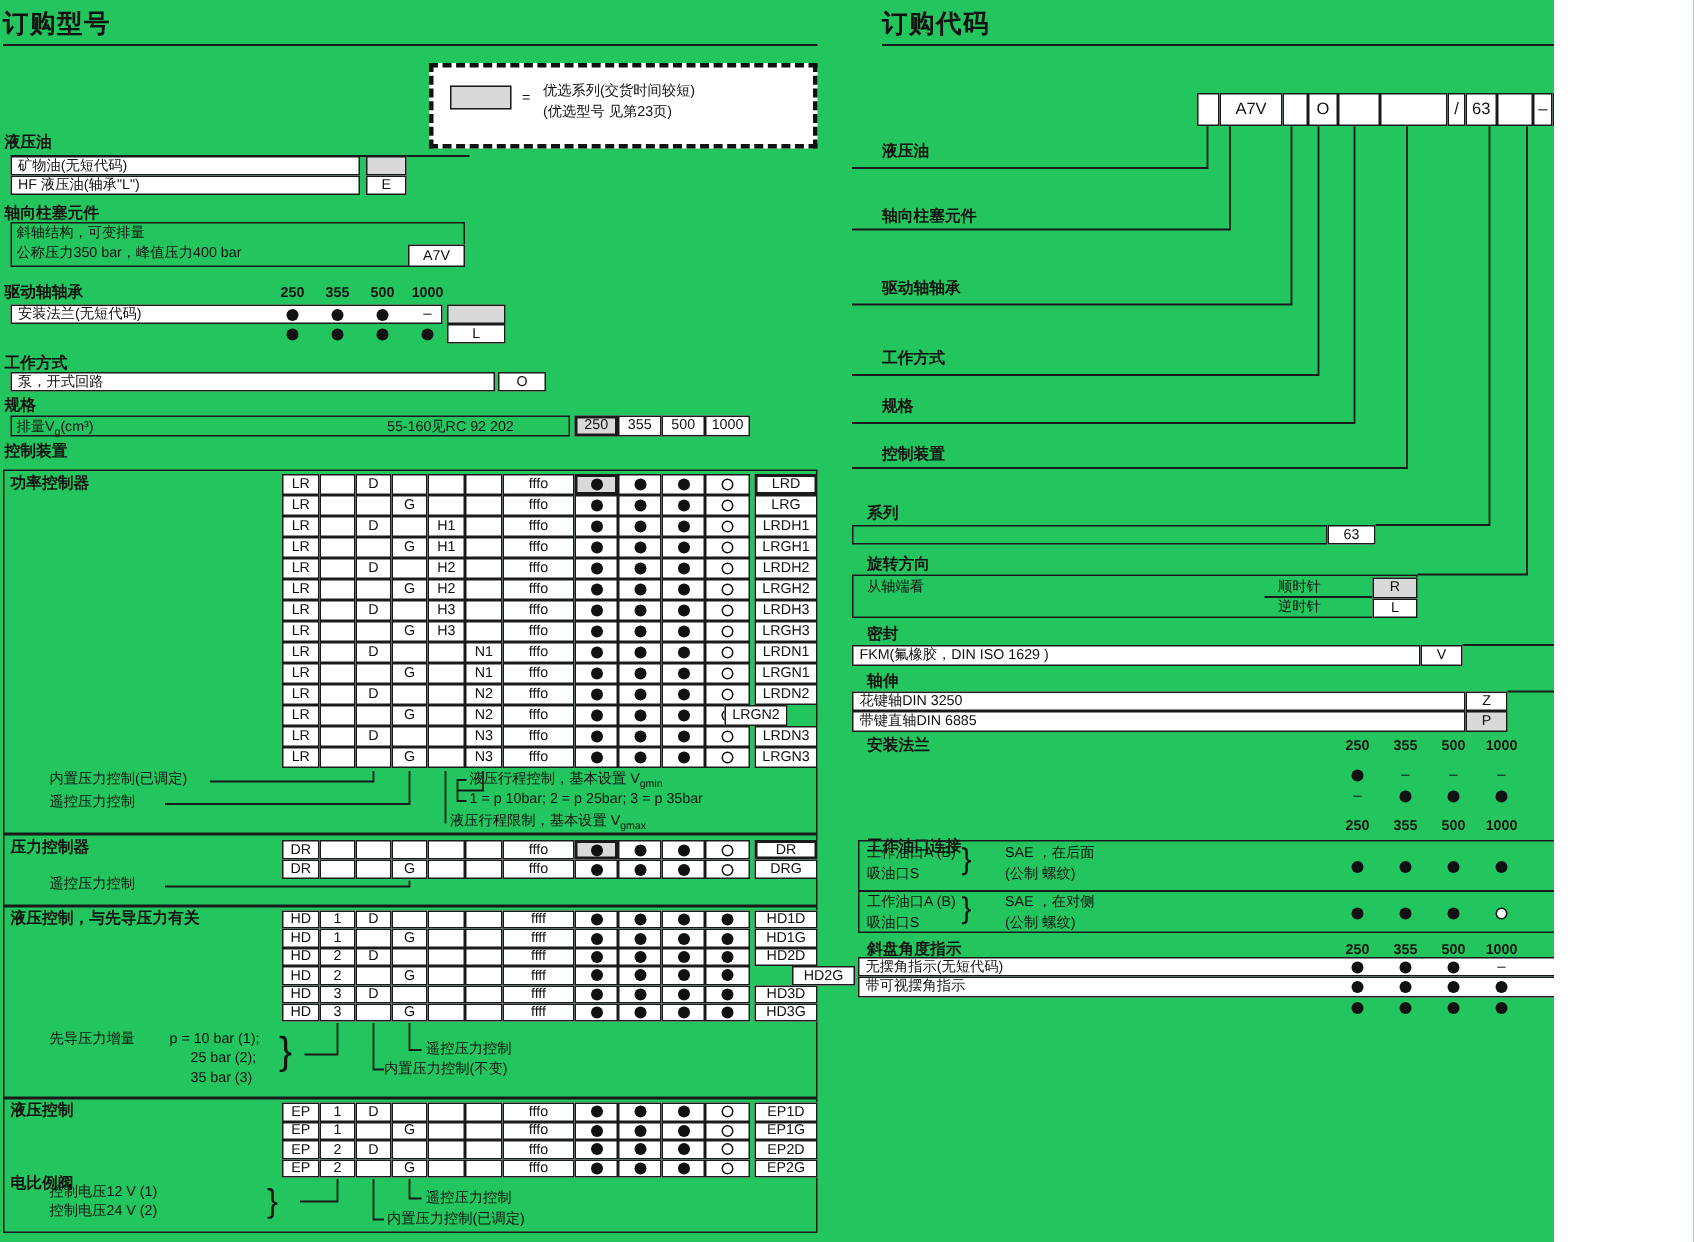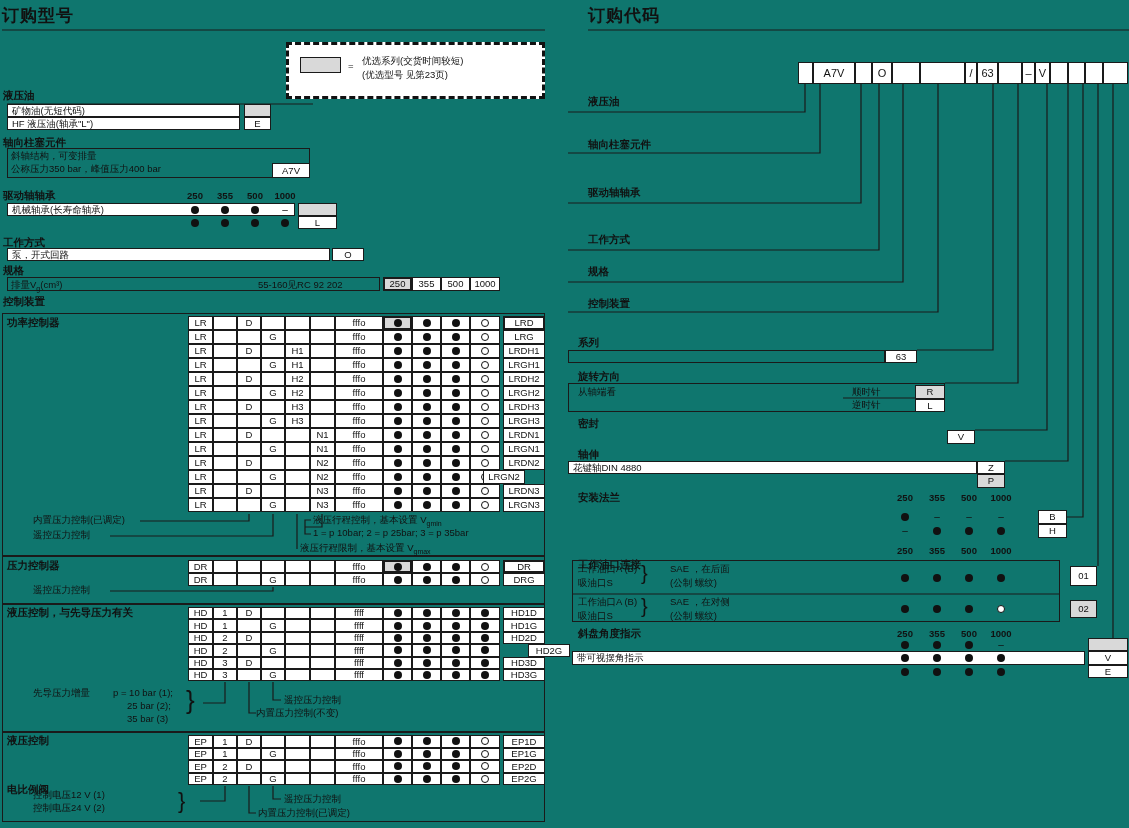--- a/index.html
+++ b/index.html
@@ -1,17 +1,17 @@
 <!DOCTYPE html>
 <html><head>
 <meta charset="utf-8">
 <style>
   *{margin:0;padding:0;box-sizing:border-box}
   body{background:#fff;font-family:"Liberation Sans","DejaVu Sans",sans-serif;color:#111}
-  #stage{position:relative;width:1129px;height:828px;background:#0f766e;font-size:9.5px;overflow:hidden}
+  #stage{position:relative;width:1036px;height:828px;background:#22c55e;font-size:9.5px;overflow:hidden}
   .abs{position:absolute;white-space:nowrap;line-height:1.2}
   .h1{font-size:17px;font-weight:bold;letter-spacing:1px}
   .sec{font-size:10.5px;font-weight:bold}
   .cell{position:absolute;border:1.2px solid #1a1a1a;background:#fff;display:flex;align-items:center;justify-content:center;font-size:9.5px;line-height:1;white-space:nowrap}
   .cellL{justify-content:flex-start;padding-left:4px}
   .gray{background:#d9d9d9}
   .thick{border-width:2px}
   .obox{position:absolute;border:1.2px solid #1a1a1a;background:transparent}
   .dot{position:absolute;width:8px;height:8px;border-radius:50%;transform:translate(-50%,-50%)}
   .dot.f{background:#111}
@@ -124,25 +124,27 @@
 
   <div class="abs sec" style="left:578px;top:370px">旋转方向</div>
   <div class="obox" style="left:568px;top:383px;width:377px;height:29px"></div>
   <div class="abs" style="left:578px;top:386px">从轴端看</div>
   <div class="abs" style="left:852px;top:386px">顺时针</div>
   <div class="abs" style="left:852px;top:399px">逆时针</div>
   <div class="cell gray" style="left:915px;top:385px;width:30px;height:13.5px">R</div>
   <div class="cell" style="left:915px;top:398.5px;width:30px;height:13.5px">L</div>
 
   <div class="abs sec" style="left:578px;top:417px">密封</div>
+  <div class="cell cellL" style="left:568px;top:430px;width:379px;height:14px">FKM(氟橡胶，DIN ISO 1629 )</div>
   <div class="cell" style="left:947px;top:430px;width:28px;height:14px">V</div>
 
   <div class="abs sec" style="left:578px;top:448px">轴伸</div>
-  <div class="cell cellL" style="left:568px;top:461px;width:409px;height:13px">花键轴DIN 4880</div>
+  <div class="cell cellL" style="left:568px;top:461px;width:409px;height:13px">花键轴DIN 3250</div>
   <div class="cell" style="left:977px;top:461px;width:28px;height:13px">Z</div>
+  <div class="cell cellL" style="left:568px;top:474px;width:409px;height:14px">带键直轴DIN 6885</div>
   <div class="cell gray" style="left:977px;top:474px;width:28px;height:14px">P</div>
 
   <div class="abs sec" style="left:578px;top:491px">安装法兰</div>
   <div class="abs sec" style="left:578px;top:558px">工作油口连接</div>
   <div class="abs sec" style="left:578px;top:627px">斜盘角度指示</div>
 
   <div class="obox" style="left:572px;top:560px;width:488px;height:62px"></div>
   <div class="abs" style="left:578px;top:563px">工作油口A (B)</div>
   <div class="abs" style="left:578px;top:577px">吸油口S</div>
   <div class="brace" style="left:641px;top:563px;font-size:20px">}</div>
@@ -180,21 +182,21 @@
     <span class="szh" style="left: 969px; top: 493px;">500</span>
     <span class="szh" style="left: 1001px; top: 493px;">1000</span>
     <span class="szh" style="left: 905px; top: 546px;">250</span>
     <span class="szh" style="left: 937px; top: 546px;">355</span>
     <span class="szh" style="left: 969px; top: 546px;">500</span>
     <span class="szh" style="left: 1001px; top: 546px;">1000</span>
     <span class="szh" style="left: 905px; top: 629px;">250</span>
     <span class="szh" style="left: 937px; top: 629px;">355</span>
     <span class="szh" style="left: 969px; top: 629px;">500</span>
     <span class="szh" style="left: 1001px; top: 629px;">1000</span>
-    <div class="cell cellL" style="left: 7px; top: 203px; width: 288px; height: 13px;">机械轴承(长寿命轴承)</div>
+    <div class="cell cellL" style="left: 7px; top: 203px; width: 288px; height: 13px;">安装法兰(无短代码)</div>
     <span class="dot f" style="left: 195px; top: 209.5px;"></span>
     <span class="dot f" style="left: 225px; top: 209.5px;"></span>
     <span class="dot f" style="left: 255px; top: 209.5px;"></span>
     <span class="dashm" style="left: 285px; top: 209.5px;">–</span>
     <div class="cell gray" style="left: 298px; top: 203px; width: 39px; height: 13px;"></div>
     <span class="dot f" style="left: 195px; top: 222.5px;"></span>
     <span class="dot f" style="left: 225px; top: 222.5px;"></span>
     <span class="dot f" style="left: 255px; top: 222.5px;"></span>
     <span class="dot f" style="left: 285px; top: 222.5px;"></span>
     <div class="cell" style="left: 298px; top: 216px; width: 39px; height: 13px;">L</div>
@@ -625,20 +627,21 @@
     <span class="dot f" style="left: 1001px; top: 531px;"></span>
     <div class="cell" style="left: 1038px; top: 524px; width: 29px; height: 14px;">H</div>
     <span class="dot f" style="left: 905px; top: 578px;"></span>
     <span class="dot f" style="left: 937px; top: 578px;"></span>
     <span class="dot f" style="left: 969px; top: 578px;"></span>
     <span class="dot f" style="left: 1001px; top: 578px;"></span>
     <span class="dot f" style="left: 905px; top: 609px;"></span>
     <span class="dot f" style="left: 937px; top: 609px;"></span>
     <span class="dot f" style="left: 969px; top: 609px;"></span>
     <span class="dot o" style="left: 1001px; top: 609px;"></span>
+    <div class="cell cellL" style="left: 572px; top: 638px; width: 513px; height: 13.4px;">无摆角指示(无短代码)</div>
     <span class="dot f" style="left: 905px; top: 644.7px;"></span>
     <span class="dot f" style="left: 937px; top: 644.7px;"></span>
     <span class="dot f" style="left: 969px; top: 644.7px;"></span>
     <span class="dashm" style="left: 1001px; top: 644.7px;">–</span>
     <div class="cell gray" style="left: 1088px; top: 638px; width: 40px; height: 13.4px;"></div>
     <div class="cell cellL" style="left: 572px; top: 651.4px; width: 513px; height: 13.4px;">带可视摆角指示</div>
     <span class="dot f" style="left: 905px; top: 658.1px;"></span>
     <span class="dot f" style="left: 937px; top: 658.1px;"></span>
     <span class="dot f" style="left: 969px; top: 658.1px;"></span>
     <span class="dot f" style="left: 1001px; top: 658.1px;"></span>

